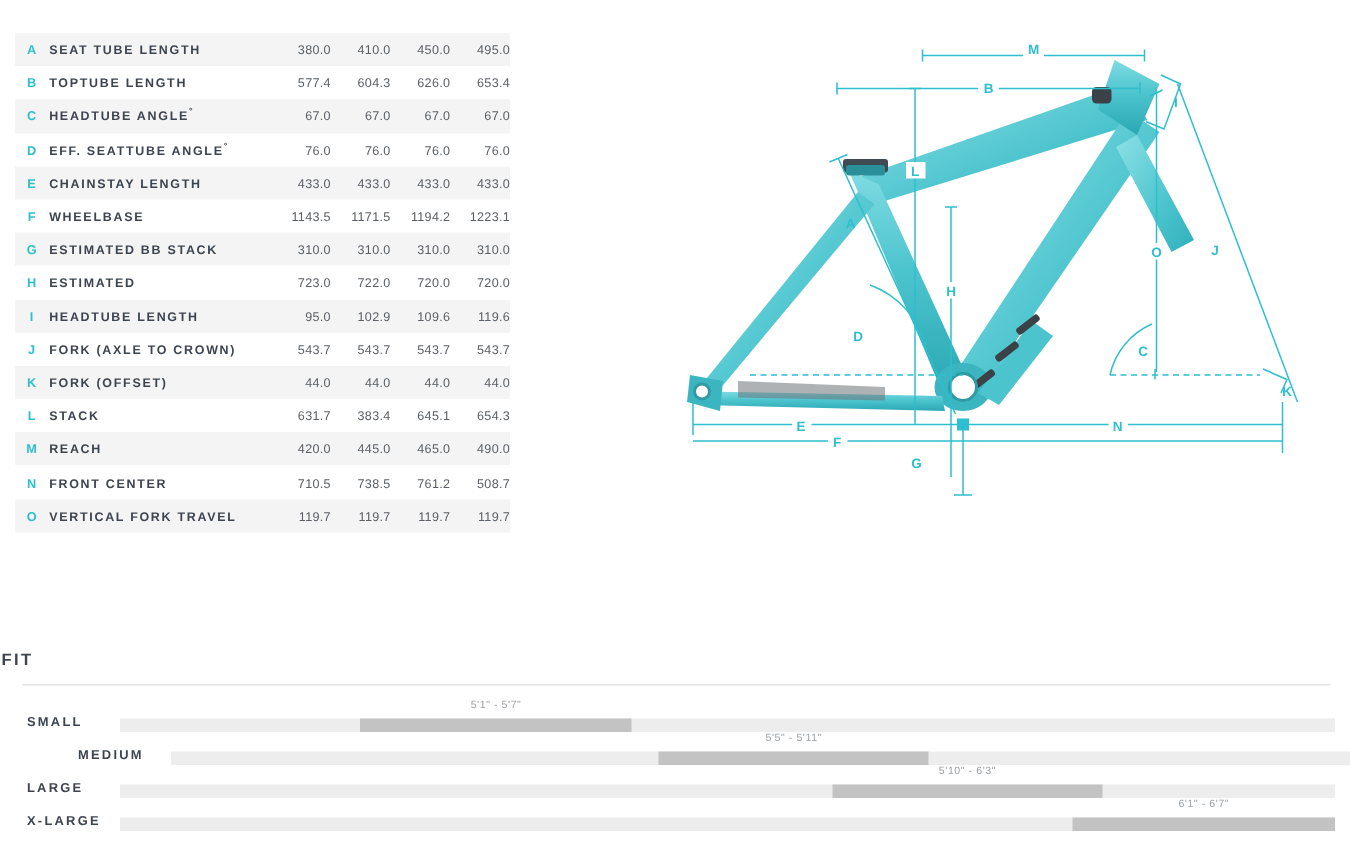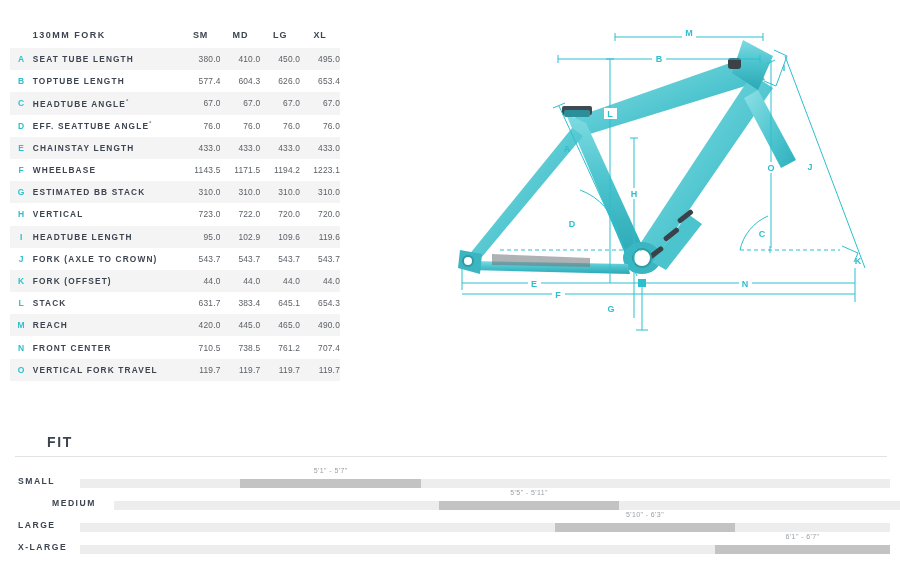--- a/index.html
+++ b/index.html
@@ -91,27 +91,26 @@
 
   
   #fit-section {
     position: absolute;
     left: 0;
     top: 430px;
     width: 900px;
   }
   #fit-title {
     position: absolute;
-    left: 31px;
+    left: 1px;
     top: 4px;
-    font-size: 14px;
+    font-size: 11px;
     font-weight: bold;
     letter-spacing: 1.6px;
     color: #3c4450;
-    padding-left: 16px;
   }
   #fit-divider {
     position: absolute;
     left: 15px;
     top: 26px;
     width: 872px;
     height: 1px;
     background: #e3e3e3;
   }
   .fit-row {
@@ -151,28 +150,20 @@
     color: #9aa0a6;
     letter-spacing: 0.4px;
     white-space: nowrap;
     transform: translateX(-50%);
   }
 </style>
 </head>
 <body>
 
 <div id="geo-table">
-  <div class="geo-head">
-    <span class="col-letter"></span>
-    <span class="head-title">130MM FORK</span>
-    <span class="head-size">SM</span>
-    <span class="head-size">MD</span>
-    <span class="head-size">LG</span>
-    <span class="head-size">XL</span>
-  </div>
   <div id="geo-rows">
       <div class="geo-row alt">
         <span class="col-letter">A</span>
         <span class="col-label"><span>SEAT TUBE LENGTH</span></span>
         <span class="col-val">380.0</span>
         <span class="col-val">410.0</span>
         <span class="col-val">450.0</span>
         <span class="col-val">495.0</span>
       </div>
       <div class="geo-row">
@@ -218,21 +209,21 @@
       <div class="geo-row alt">
         <span class="col-letter">G</span>
         <span class="col-label"><span>ESTIMATED BB STACK</span></span>
         <span class="col-val">310.0</span>
         <span class="col-val">310.0</span>
         <span class="col-val">310.0</span>
         <span class="col-val">310.0</span>
       </div>
       <div class="geo-row">
         <span class="col-letter">H</span>
-        <span class="col-label"><span>VERTICAL</span></span>
+        <span class="col-label"><span>ESTIMATED</span></span>
         <span class="col-val">723.0</span>
         <span class="col-val">722.0</span>
         <span class="col-val">720.0</span>
         <span class="col-val">720.0</span>
       </div>
       <div class="geo-row alt">
         <span class="col-letter">I</span>
         <span class="col-label"><span>HEADTUBE LENGTH</span></span>
         <span class="col-val">95.0</span>
         <span class="col-val">102.9</span>
@@ -270,21 +261,21 @@
         <span class="col-val">445.0</span>
         <span class="col-val">465.0</span>
         <span class="col-val">490.0</span>
       </div>
       <div class="geo-row">
         <span class="col-letter">N</span>
         <span class="col-label"><span>FRONT CENTER</span></span>
         <span class="col-val">710.5</span>
         <span class="col-val">738.5</span>
         <span class="col-val">761.2</span>
-        <span class="col-val">707.4</span>
+        <span class="col-val">508.7</span>
       </div>
       <div class="geo-row alt">
         <span class="col-letter">O</span>
         <span class="col-label"><span>VERTICAL FORK TRAVEL</span></span>
         <span class="col-val">119.7</span>
         <span class="col-val">119.7</span>
         <span class="col-val">119.7</span>
         <span class="col-val">119.7</span>
       </div>
     </div>

